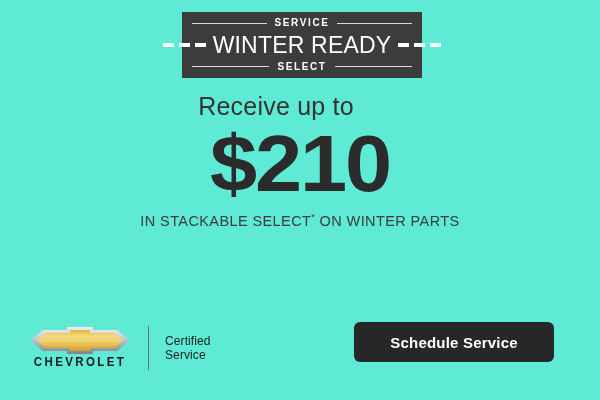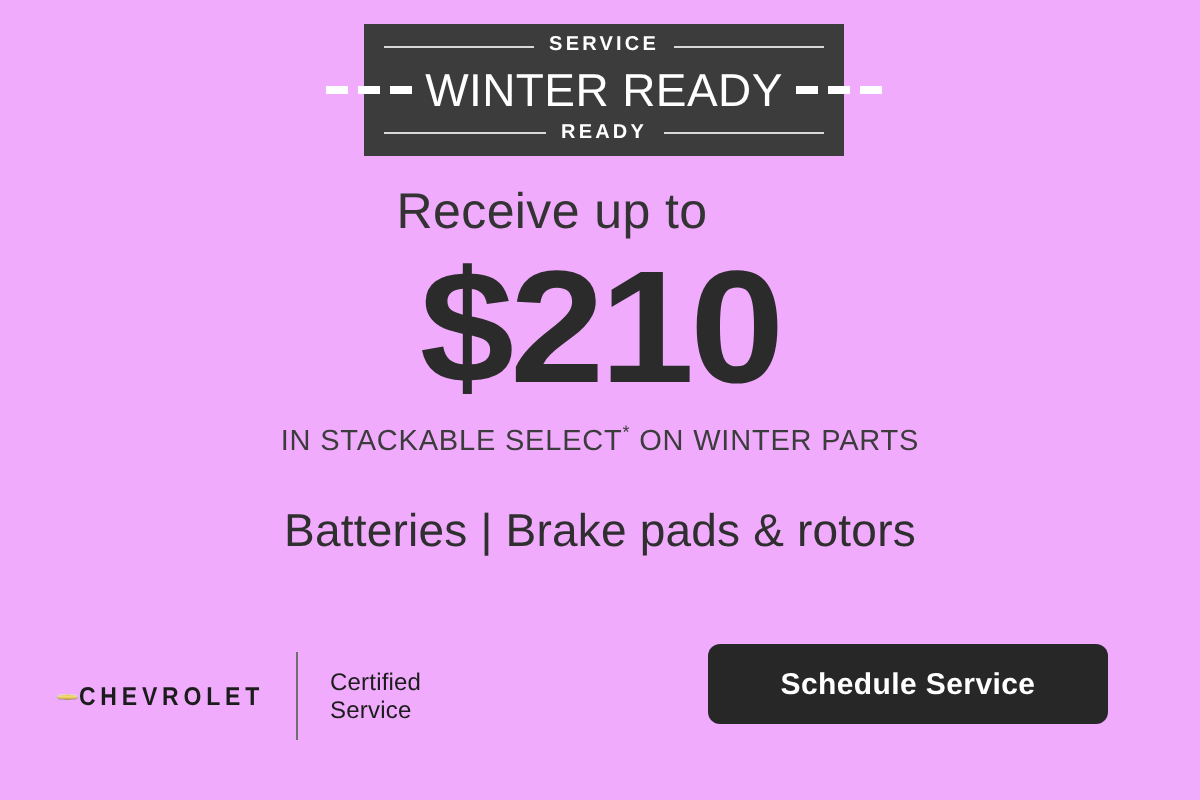--- a/index.html
+++ b/index.html
@@ -10,21 +10,21 @@
     width: 600px;
     height: 400px;
     background: #f1f1f1;
     font-family: "Liberation Sans", sans-serif;
     overflow: hidden;
   }
   .ad {
     position: relative;
     width: 600px;
     height: 400px;
-    background: #f0abfc;
+    background: #5eead4;
     box-sizing: border-box;
     padding-left: 28px;
   }
 
   
   .badge {
     position: absolute;
     left: 182px;
     top: 12px;
     width: 240px;
@@ -157,21 +157,21 @@
   .brand {
     position: absolute;
     left: 0;
     top: 0;
     display: flex;
     align-items: center;
     height: 52px;
   }
   .bowtie-wrap {
     display: flex;
-    flex-direction: row;
+    flex-direction: column;
     align-items: center;
     width: 104px;
   }
   .bowtie-svg { display: block; }
   .chev-word {
     font-size: 11.5px;
     font-weight: bold;
     letter-spacing: 2.4px;
     color: #1c1c1c;
     line-height: 1;
@@ -230,31 +230,30 @@
       <span class="badge-title">WINTER READY</span>
       <span class="dashes">
         <i class="dash"></i>
         <i class="dash"></i>
         <i class="dash"></i>
       </span>
     </div>
 
     <div class="badge-row">
       <span class="badge-rule"></span>
-      <span class="badge-small">READY</span>
+      <span class="badge-small">SELECT</span>
       <span class="badge-rule"></span>
     </div>
   </div>
 
   <div class="receive">Receive up to</div>
   <div class="amount">$210</div>
   <div class="rebates"><span>IN STACKABLE SELECT</span><sup>*</sup><span> ON WINTER PARTS</span></div>
 
   <div class="products">
-    <div>Batteries | Brake pads &amp; rotors</div>
   </div>
 
   <div class="footer">
 
     <div class="brand">
       <div class="bowtie-wrap">
         <svg class="bowtie-svg" width="100" height="27" viewBox="0 0 200 54">
           <defs>
             <linearGradient id="goldGrad" x1="0" y1="0" x2="0" y2="1">
               <stop offset="0%" stop-color="#e2b63c"></stop>

